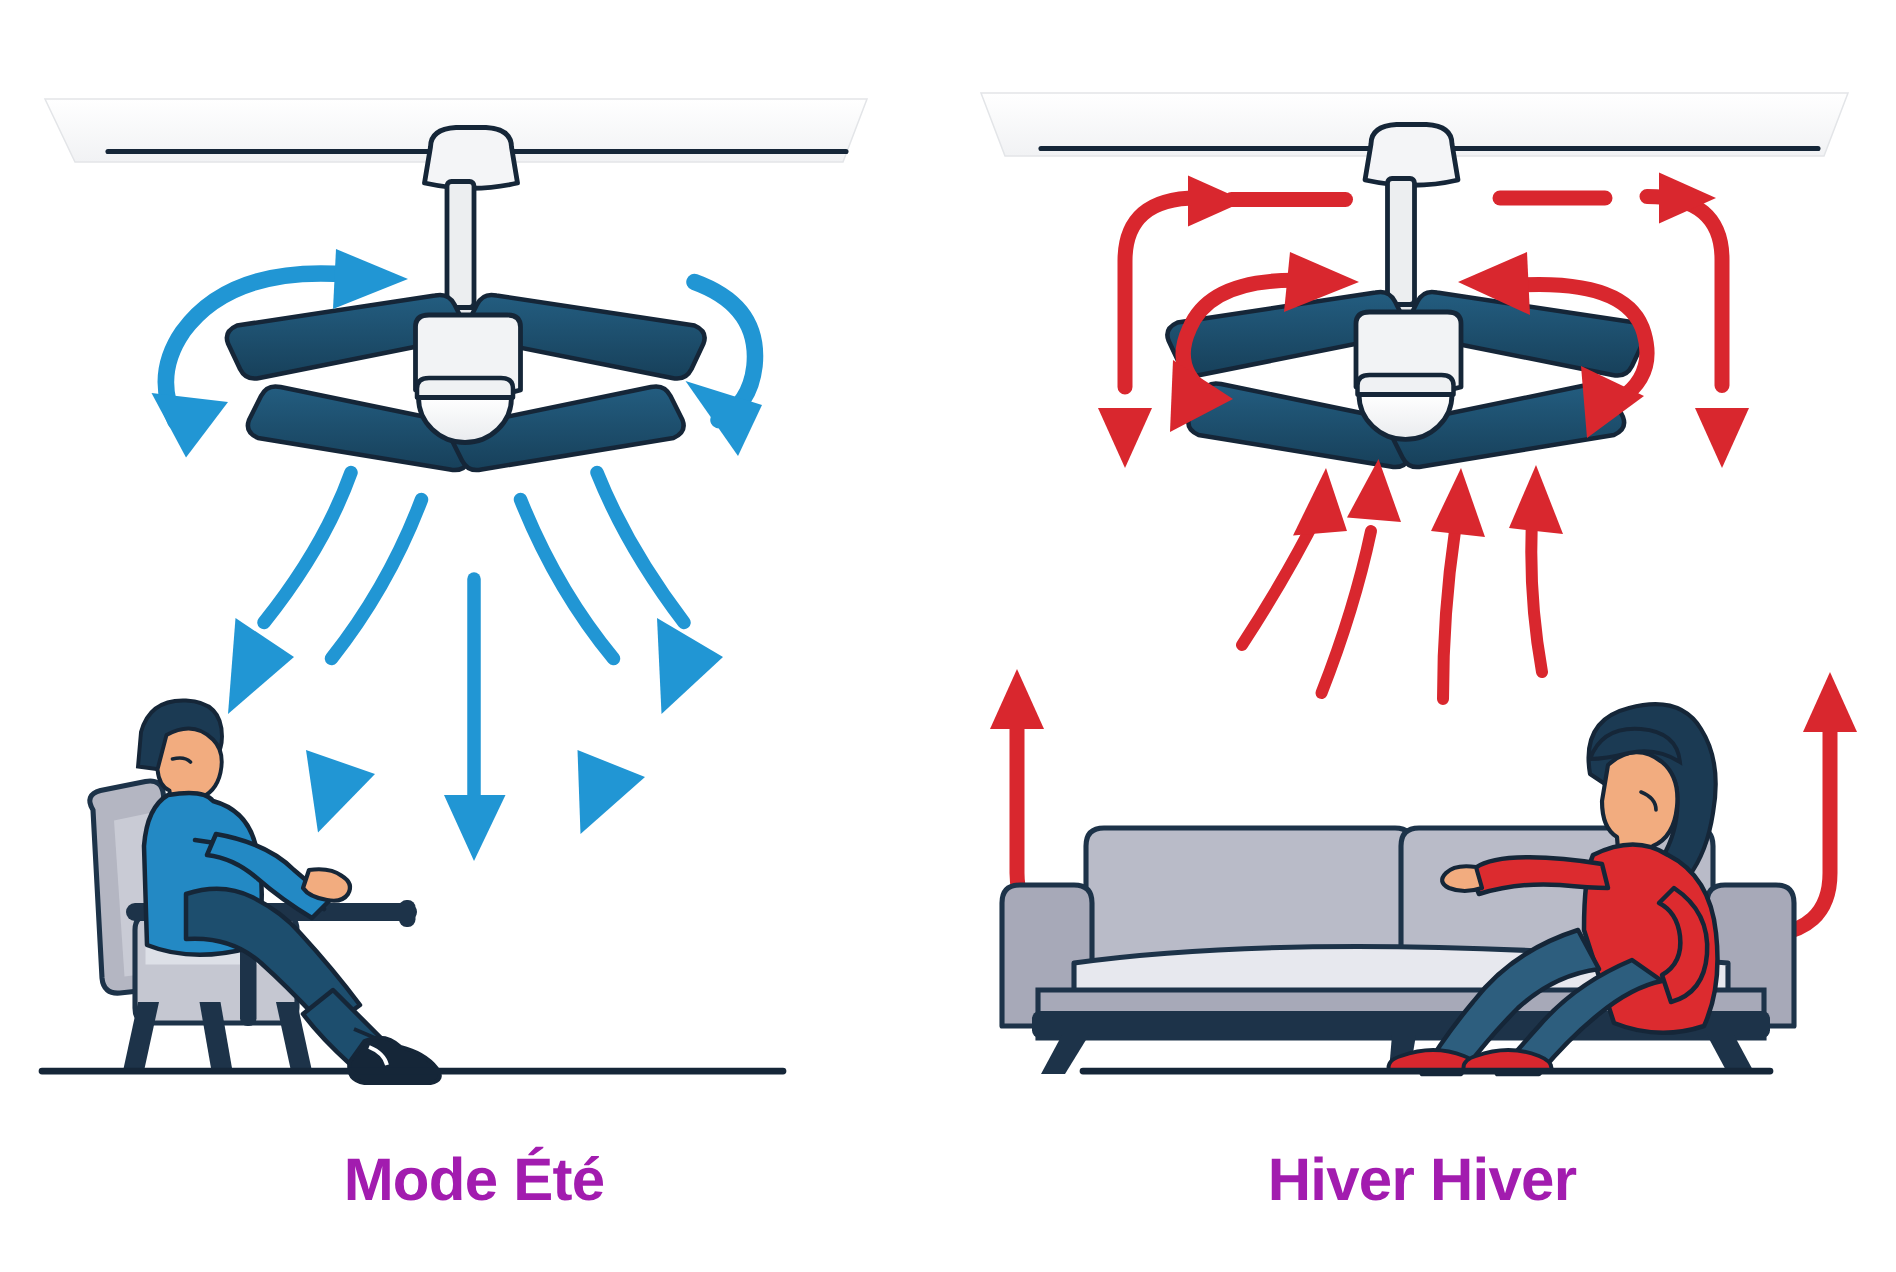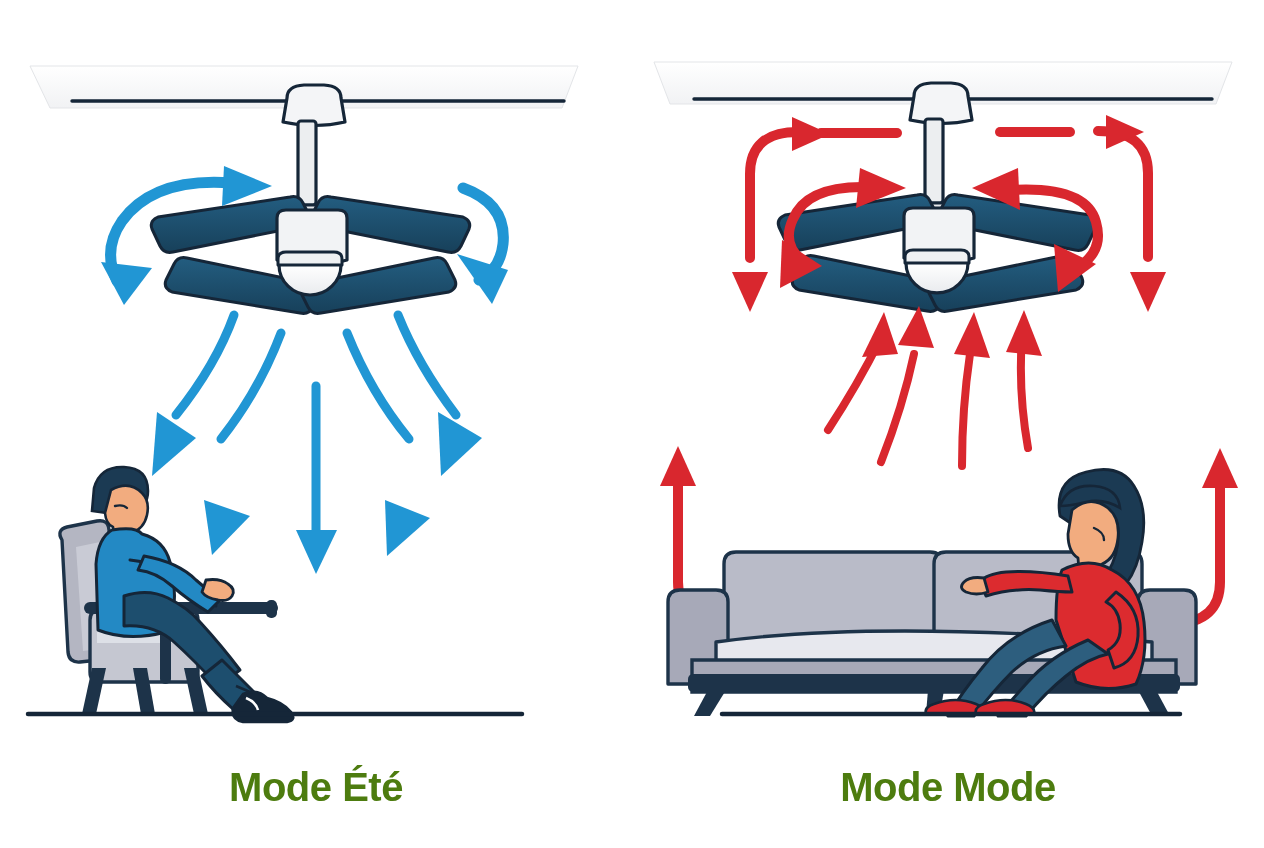--- a/index.html
+++ b/index.html
@@ -10,21 +10,21 @@
     background:#ffffff;
   }
   #stage{position:relative;width:1264px;height:848px;background:#fff;}
   .panel{position:absolute;top:0;height:848px;width:632px;}
   #panel-left{left:0;}
   #panel-right{left:632px;}
   .panel-svg{position:absolute;left:0;top:0;width:632px;height:760px;display:block;}
   .caption{
     position:absolute;left:0;width:632px;top:762px;
     text-align:center;
-    font-size:40px;font-weight:bold;color:#4d7c0f;
+    font-size:40px;font-weight:bold;color:#a21caf;
     letter-spacing:-0.5px;
     font-family:"Liberation Sans", sans-serif;
     line-height:50px;
   }
 </style>
 </head>
 <body>
 
 <div id="stage">
 
@@ -239,16 +239,16 @@
         <path d="M484,592 q24,16 22,44 q-2,26 -24,32 l-6,-18 q14,-8 12,-26 q-2,-16 -14,-22 z" fill="#dc2b2f" stroke="#152638" stroke-width="3" stroke-linejoin="round"></path>
         <path d="M420,620 q-44,14 -70,48 q-20,24 -34,48 l26,0 q20,-26 38,-44 q24,-22 54,-26 z" fill="#2d5e7e" stroke="#152638" stroke-width="3" stroke-linejoin="round"></path>
         <path d="M456,640 q-38,16 -62,44 q-18,20 -28,32 l28,0 q20,-24 40,-40 q22,-18 42,-22 z" fill="#2d5e7e" stroke="#152638" stroke-width="3" stroke-linejoin="round"></path>
         <path d="M302,704 q22,-8 42,0 q10,4 8,10 l-58,0 q-2,-7 8,-10 z" fill="#d9272e" stroke="#152638" stroke-width="2.6" stroke-linejoin="round"></path>
         <path d="M352,704 q22,-8 42,0 q10,4 8,10 l-58,0 q-2,-7 8,-10 z" fill="#d9272e" stroke="#152638" stroke-width="2.6" stroke-linejoin="round"></path>
       </g>
 
       <line x1="90" y1="714" x2="548" y2="714" stroke="#152638" stroke-width="4.5" stroke-linecap="round"></line>
     </svg>
 
-    <div class="caption">Mode Mode</div>
+    <div class="caption">Hiver Hiver</div>
   </div>
 
 </div>
 
 </body></html>

